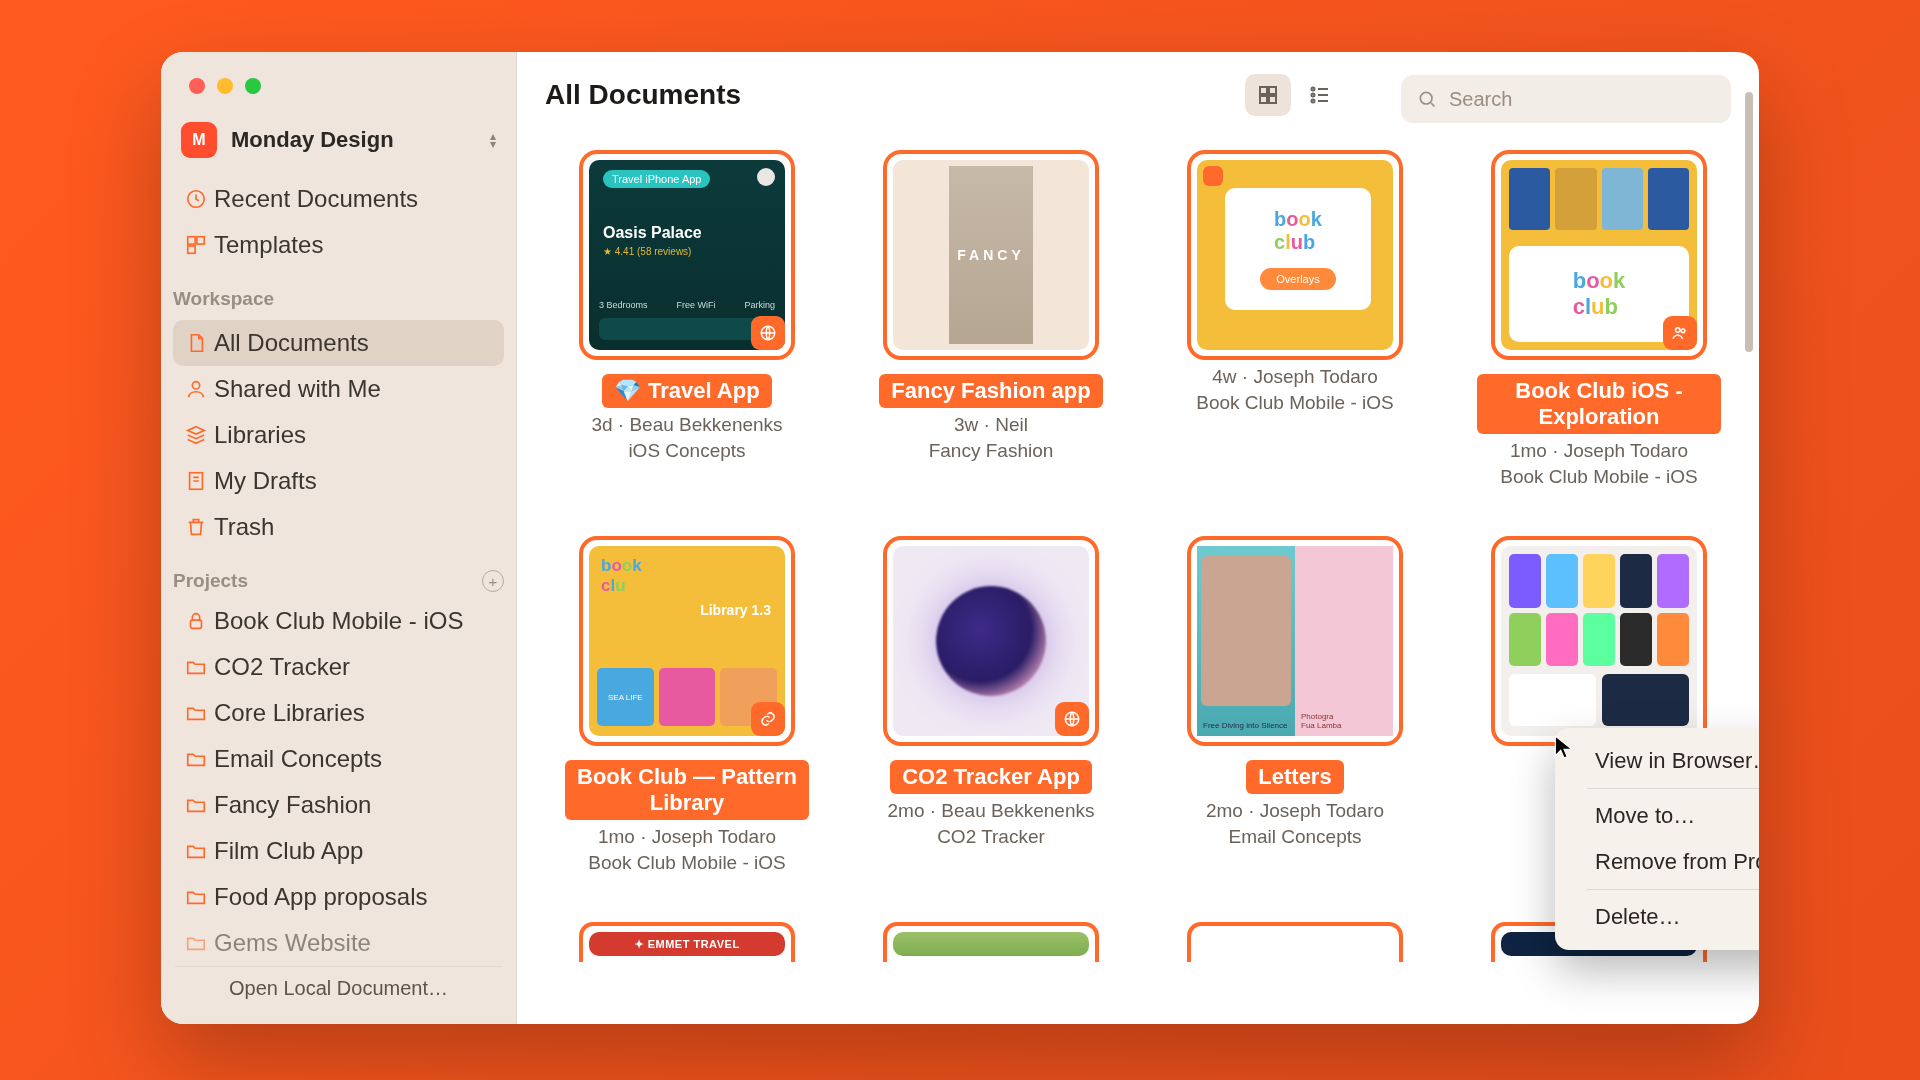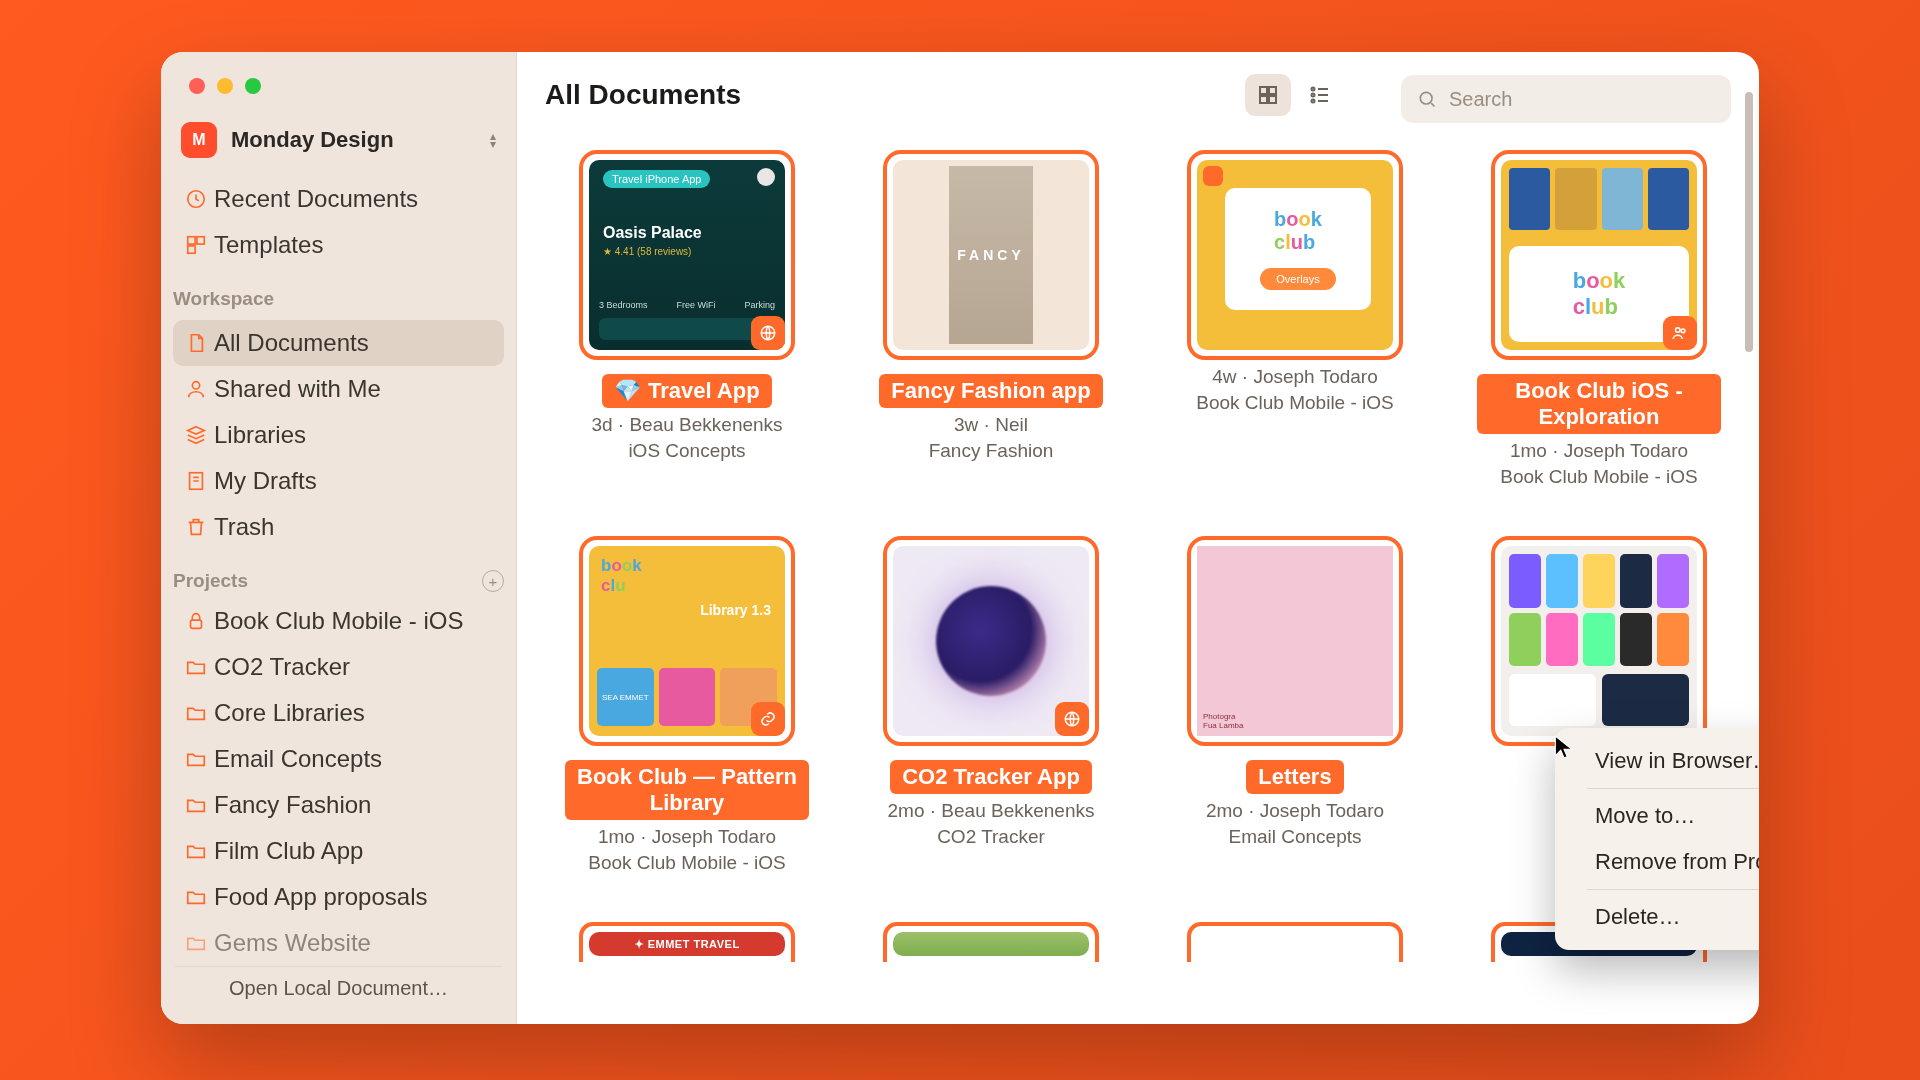--- a/index.html
+++ b/index.html
@@ -377,21 +377,21 @@
         </div>
       </div>
 
       <div class="row">
         <div class="card">
           <div class="thumb">
             <div class="thumb-inner t5">
               <div class="hdr"><span>b</span><span>o</span><span>o</span><span>k</span><br><span style="color:#e85aa0">c</span><span style="color:#4aa8e0">l</span><span style="color:#8fcf5c">u</span><span style="color:#f4be3a">b</span></div>
               <div class="ver">Library 1.3</div>
               <div class="row5">
-                  <div style="display:flex;align-items:center;justify-content:center;color:#fff;font-size:8px">SEA EMMET</div>
+                  <div style="display:flex;align-items:center;justify-content:center;color:#fff;font-size:8px">SEA LIFE</div>
                   <div></div>
                   <div style="background:#f0a05a"></div>
                 </div>
             </div>
             <div class="badge-corner">
                 <svg viewBox="0 0 24 24">
                   <path d="M10 14a5 5 0 007 0l2-2a5 5 0 00-7-7l-1 1"></path>
                   <path d="M14 10a5 5 0 00-7 0l-2 2a5 5 0 007 7l1-1"></path>
                 </svg>
               </div>
@@ -414,20 +414,24 @@
               </div>
           </div>
           <div class="doc-title">CO2 Tracker App</div>
           <div class="doc-meta">2mo · Beau Bekkenenks</div>
           <div class="doc-proj">CO2 Tracker</div>
         </div>
 
         <div class="card">
           <div class="thumb">
             <div class="thumb-inner t7">
+              <div class="l">
+                  <div class="face"></div>
+                  <div class="txt">Free Diving into Silence</div>
+                </div>
               <div class="r">
                   <div class="txt"><span>Photogra</span><br><span>Fua Lamba</span></div>
                 </div>
             </div>
           </div>
           <div class="doc-title">Letters</div>
           <div class="doc-meta">2mo · Joseph Todaro</div>
           <div class="doc-proj">Email Concepts</div>
         </div>
 

